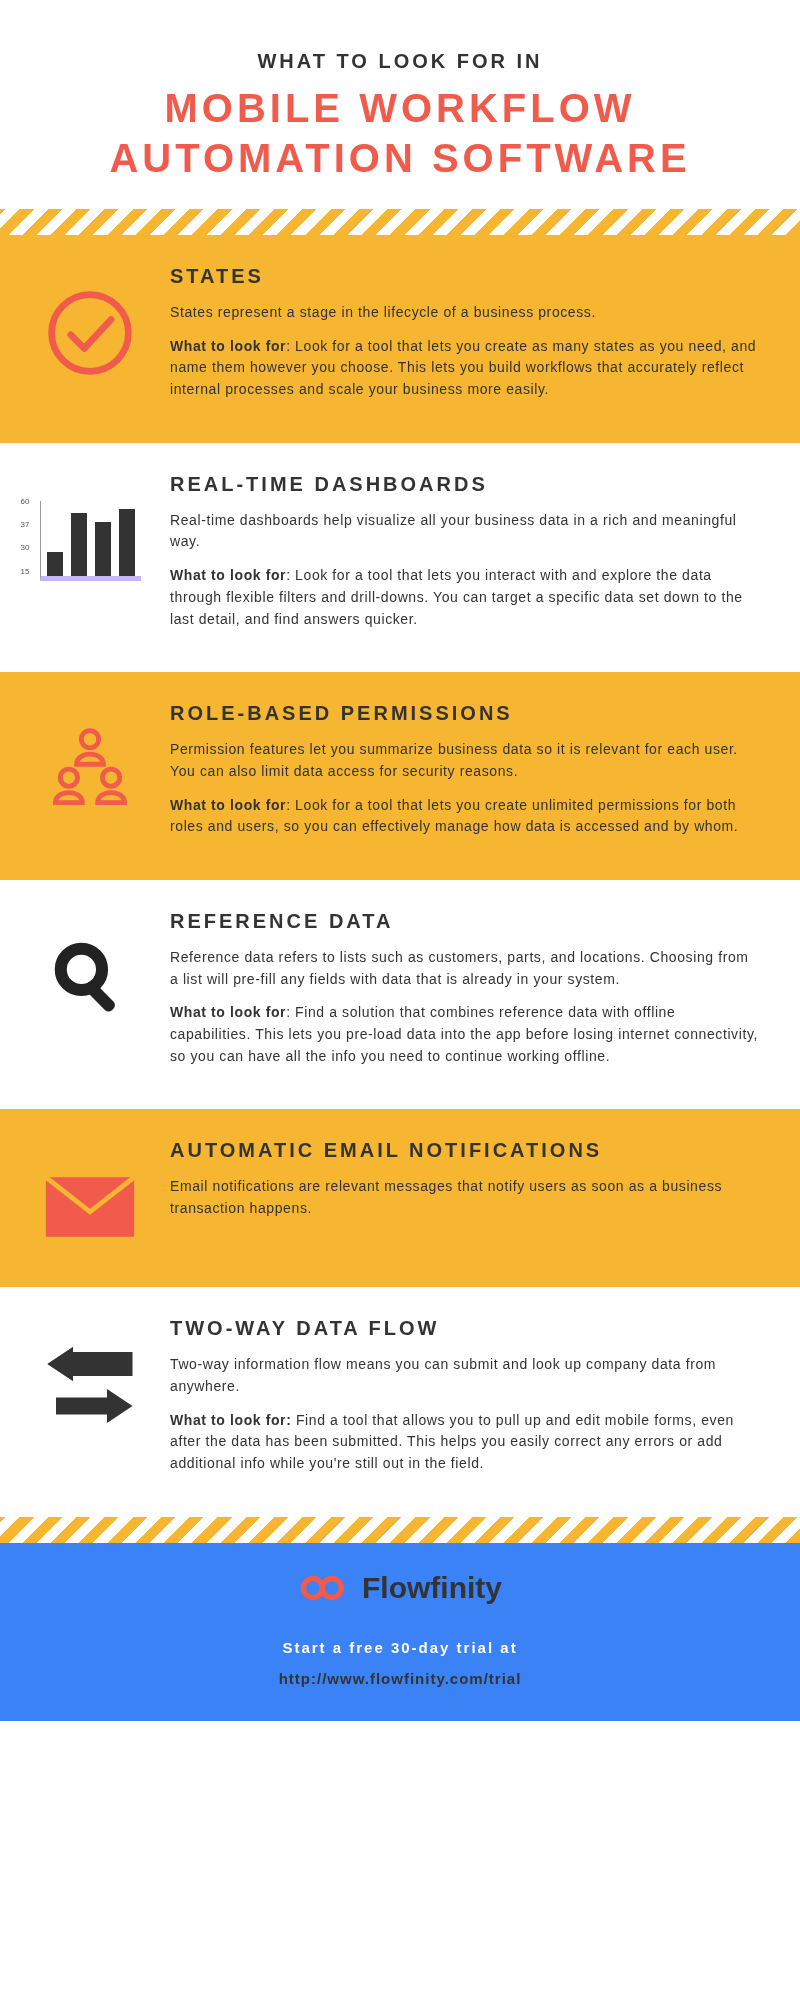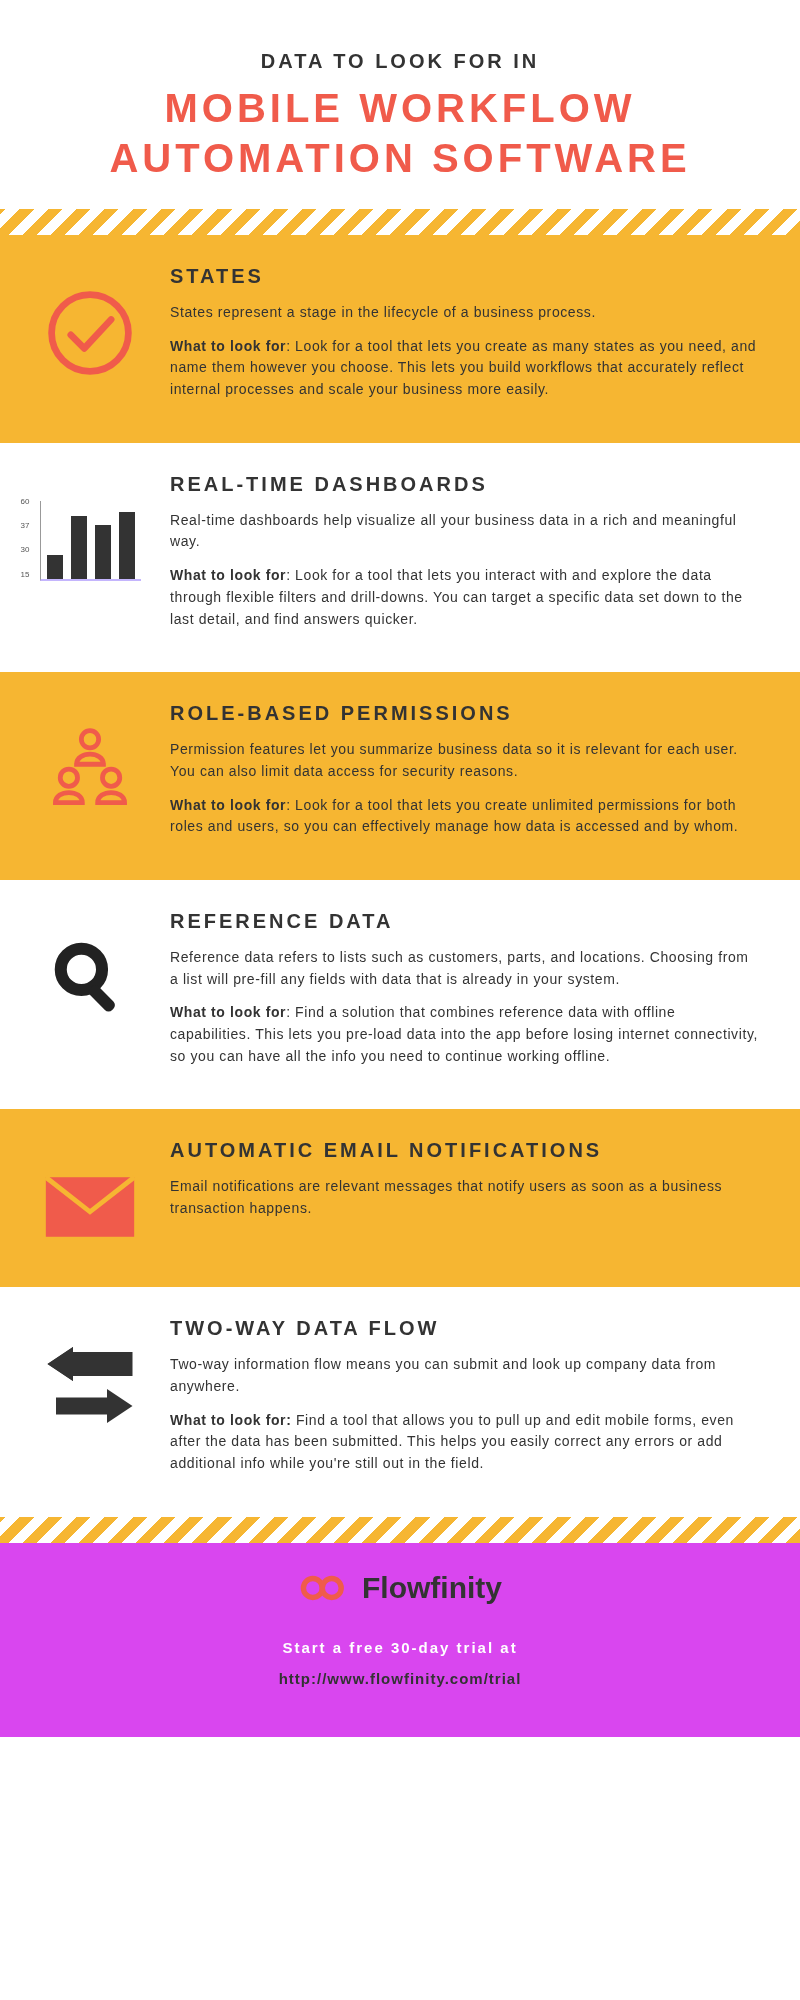--- a/index.html
+++ b/index.html
@@ -65,56 +65,56 @@
   }
   .para {
     font-size: 14px;
     line-height: 1.55;
     letter-spacing: 0.6px;
     color: #333;
     margin-bottom: 12px;
   }
   .para .bold { font-weight: 700; }
 
-  .footer { background:#d946ef; text-align:center; padding: 28px 40px 50px; }
+  .footer { background:#3b82f6; text-align:center; padding: 28px 40px 34px; }
   .brand {
     display:flex; gap:10px; align-items:center; justify-content:center;
     margin-bottom: 16px;
   }
   .brand-name {
     font-size: 30px; font-weight:700; color:#333;
   }
   .trial-line {
     font-size: 15px; font-weight:700; letter-spacing:2px; color:#fff;
     margin-bottom: 14px;
     margin-top: 34px;
   }
   .url-line {
     font-size: 15px; font-weight:700; letter-spacing:1px; color:#333;
   }
 
   svg { display:block; }
 
   
-  .bars { display:flex; align-items:flex-end; gap:8px; height:80px; border-left:1px solid #999; border-bottom:2px solid #c4b5fd; padding:0 6px 0 6px; position:relative;}
+  .bars { display:flex; align-items:flex-end; gap:8px; height:80px; border-left:1px solid #999; border-bottom:5px solid #c4b5fd; padding:0 6px 0 6px; position:relative;}
   .bars .bar { width:16px; background:#333; }
   .bars .ticks { position:absolute; left:-20px; top:-4px; bottom:0; display:flex; flex-direction:column; justify-content:space-between; font-size:8px; color:#555;}
 
   
   .arrows { display:flex; flex-direction:column; gap:8px; }
   .arrow { width:90px; height:34px; }
   .arrow svg { width:100%; height:100%; }
 </style>
 </head>
 <body>
 
 <div class="page">
 
   <div class="header">
-    <div class="pretitle">DATA TO LOOK FOR IN</div>
+    <div class="pretitle">WHAT TO LOOK FOR IN</div>
     <div class="title">MOBILE WORKFLOW AUTOMATION SOFTWARE</div>
   </div>
 
   <div class="divider">
       <div class="stripes"></div>
     </div>
 
   <div class="section orange">
     <div class="icon-col">
       <div class="icon-box">

